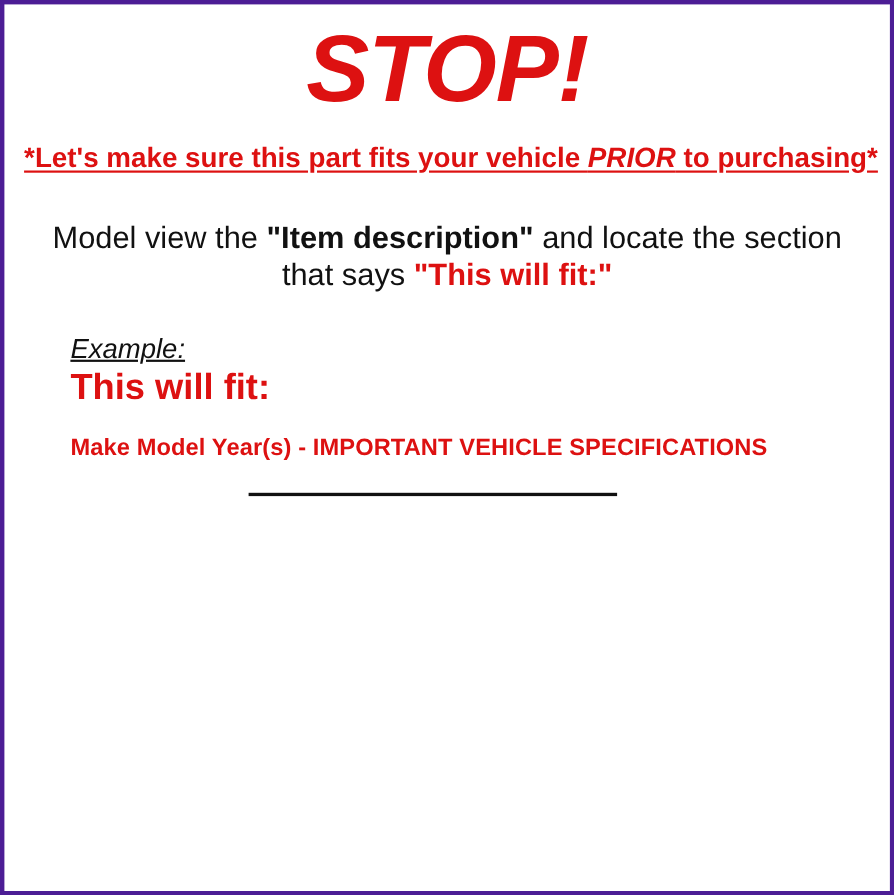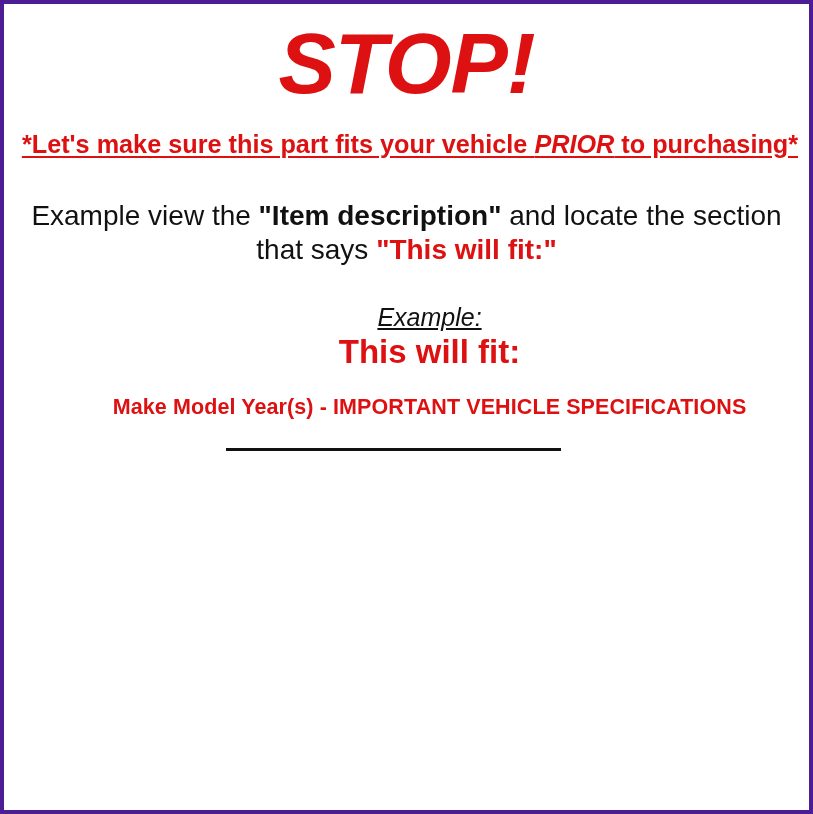--- a/index.html
+++ b/index.html
@@ -85,21 +85,21 @@
     font-weight: bold;
   }
   .em-black-bold {
     color: #111111;
     font-weight: bold;
   }
 
   .example-block {
     margin-top: 36px;
     padding-left: 46px;
-    text-align: center;
+    text-align: left;
   }
   .example-label {
     color: #111111;
     font-style: italic;
     font-size: 25px;
     line-height: 1.15;
     text-decoration: underline;
     text-underline-offset: 2px;
     display: inline-block;
   }
@@ -140,21 +140,21 @@
 <div id="fitment-notice">
 
   <div class="stop-title">STOP!</div>
 
   <div class="subtitle-line">
     <span>*Let's make sure this part fits your vehicle </span><span class="ital">PRIOR</span><span> to purchasing*</span>
   </div>
 
 
   <p class="para para-view">
-    <span>Example view the </span><span class="em-black-bold">"Item description"</span><span> and locate the section that says </span><span class="em-red-bold">"This will fit:"</span>
+    <span>Model view the </span><span class="em-black-bold">"Item description"</span><span> and locate the section that says </span><span class="em-red-bold">"This will fit:"</span>
   </p>
 
   <div class="example-block">
     <div>
       <span class="example-label">Example:</span>
     </div>
     <div class="example-fit">This will fit:</div>
     <div class="example-spec">Make Model Year(s) - IMPORTANT VEHICLE SPECIFICATIONS</div>
   </div>
 

